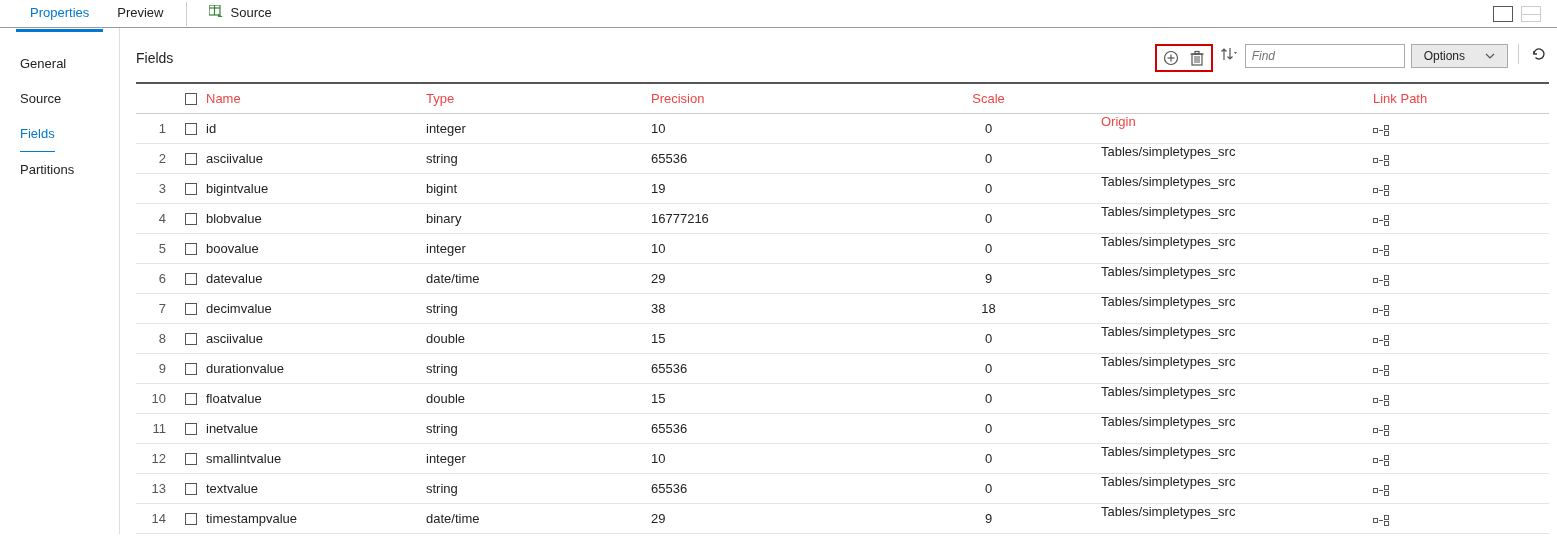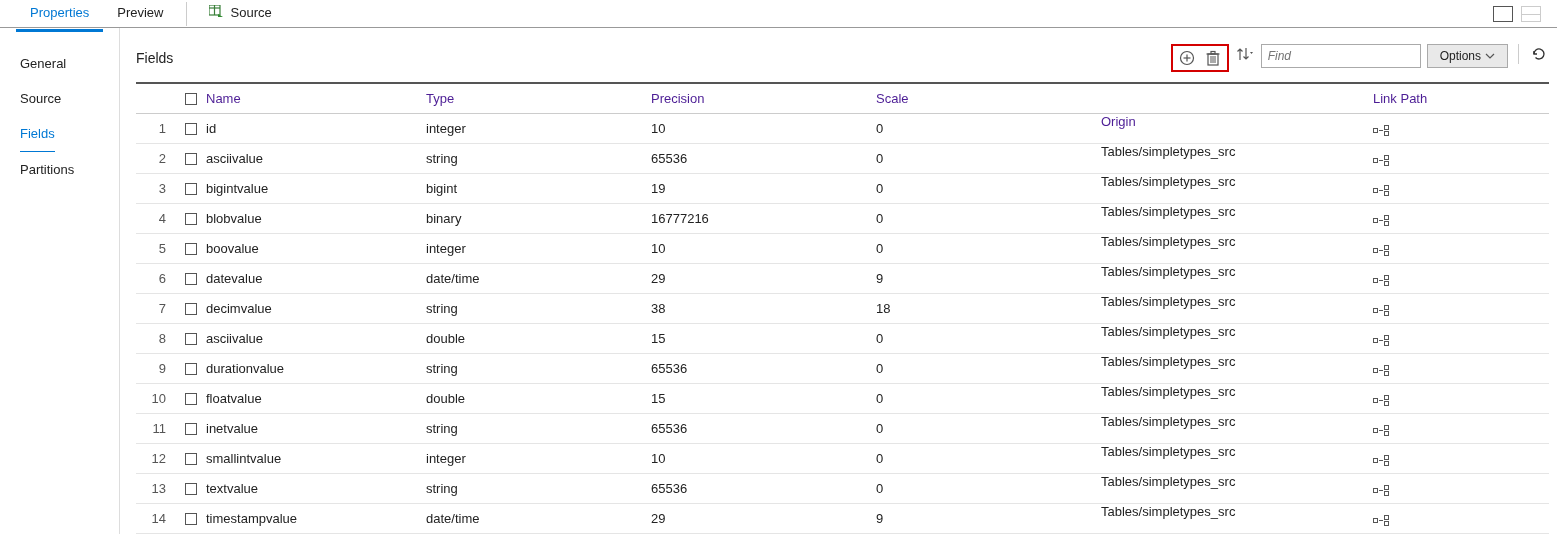--- a/index.html
+++ b/index.html
@@ -125,50 +125,50 @@
     color: #777;
   }
   .options-btn {
     height: 24px;
     border: 1px solid #aaa;
     background: #e9e9e9;
     padding: 0 12px;
     font-size: 12px;
     display: flex;
     align-items: center;
-    gap: 4px;
+    gap: 20px;
     cursor: pointer;
   }
   .toolbar-sep {
     width: 1px;
     height: 20px;
     background: #ccc;
     margin: 0 4px;
   }
 
   .grid {
     border-top: 2px solid #555;
   }
   .grid-head, .grid-row {
     display: flex;
     align-items: center;
     border-bottom: 1px solid #e5e5e5;
     height: 30px;
   }
   .grid-head {
     font-weight: 400;
-    color: #4c1d95;
+    color: #ef4444;
     border-bottom: 1px solid #ccc;
   }
   .col-num { width: 40px; text-align: right; padding-right: 10px; color: #555; }
   .col-check { width: 30px; display:flex; justify-content:center; }
   .col-name { width: 220px; }
   .col-type { width: 225px; }
   .col-precision { width: 225px; }
-  .col-scale { width: 225px; }
+  .col-scale { width: 225px; text-align: center; }
   .col-origin { width: 225px; margin-top: 45px; }
   .col-link { flex: 1; margin-left: 47px; }
   .chk {
     width: 12px;
     height: 12px;
     border: 1px solid #555;
   }
   .link-icon {
     display: inline-flex;
     gap: 1px;

